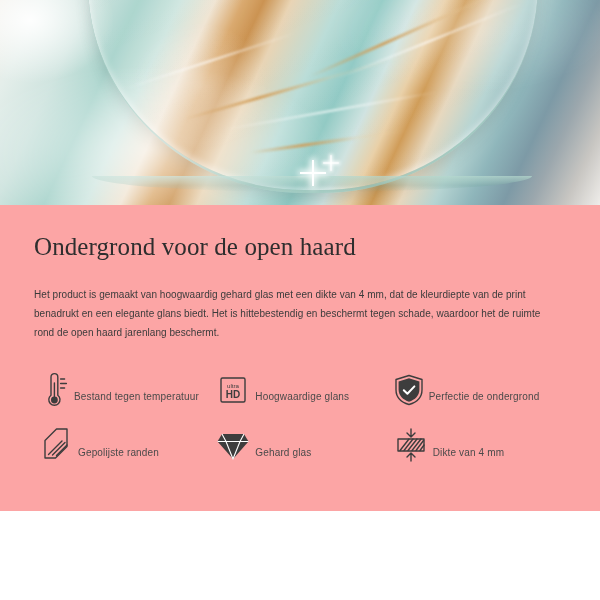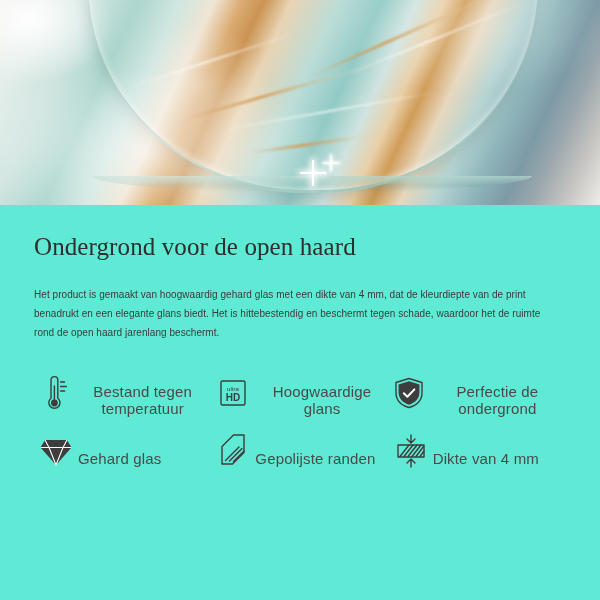--- a/index.html
+++ b/index.html
@@ -9,22 +9,22 @@
   body {
     width: 600px;
     height: 600px;
     background: #ffffff;
     font-family: "Liberation Sans", sans-serif;
     overflow: hidden;
   }
   .page {
     position: relative;
     width: 600px;
-    height: 600px;
-    background: #5eead4;
+    height: 511px;
+    background: #fca5a5;
     overflow: hidden;
   }
 
   
   .hero {
     position: relative;
     width: 600px;
     height: 205px;
     overflow: hidden;
     background: #f4f2ef;
@@ -164,21 +164,21 @@
     text-align: center;
   }
   .feature .glyph {
     height: 42px;
     display: flex;
     align-items: center;
     justify-content: center;
   }
   .feature .caption {
     margin-top: 14px;
-    font-size: 15px;
+    font-size: 10px;
     color: #4a4a4a;
     letter-spacing: 0.15px;
   }
   svg { display: block; }
   .stroke {
     fill: none;
     stroke: #3d3d3d;
     stroke-width: 1.4;
     stroke-linecap: round;
     stroke-linejoin: round;
@@ -245,35 +245,35 @@
             <path class="solid" d="M20 9.2 30.4 12.4v8.2c0 6.2-4.4 10.3-10.4 12.2-6-1.9-10.4-6-10.4-12.2v-8.2z"></path>
             <path d="M14.8 21.2l3.6 3.6 7-7.4" fill="none" stroke="#ffffff" stroke-width="2" stroke-linecap="round" stroke-linejoin="round"></path>
           </svg>
         </span>
         <span class="caption">Perfectie de ondergrond</span>
       </div>
 
       <div class="feature">
         <span class="glyph">
           <svg width="44" height="42" viewBox="0 0 44 42">
+            <path class="stroke" d="M11 33V15.5L22.5 4H33v17.5L21.5 33z"></path>
+            <path class="stroke" d="M14.5 29.5 28 16M18.5 30 31 17.5M22.5 30.5 33 20"></path>
+          </svg>
+        </span>
+        <span class="caption">Gepolijste randen</span>
+      </div>
+
+      <div class="feature">
+        <span class="glyph">
+          <svg width="44" height="42" viewBox="0 0 44 42">
             <path class="solid" d="M22 34 6.5 16.5 11 9h22l4.5 7.5z"></path>
             <path d="M6.5 16.5h31M11 9l4 7.5L22 34l7-17.5L33 9" fill="none" stroke="#ffffff" stroke-width="1.1" stroke-linejoin="round"></path>
           </svg>
         </span>
         <span class="caption">Gehard glas</span>
-      </div>
-
-      <div class="feature">
-        <span class="glyph">
-          <svg width="44" height="42" viewBox="0 0 44 42">
-            <path class="stroke" d="M11 33V15.5L22.5 4H33v17.5L21.5 33z"></path>
-            <path class="stroke" d="M14.5 29.5 28 16M18.5 30 31 17.5M22.5 30.5 33 20"></path>
-          </svg>
-        </span>
-        <span class="caption">Gepolijste randen</span>
       </div>
 
       <div class="feature">
         <span class="glyph">
           <svg width="44" height="42" viewBox="0 0 44 42">
             <path class="stroke" d="M22 4v7.5M18 8l4 4 4-4"></path>
             <rect class="stroke" x="9" y="14" width="26" height="12"></rect>
             <path class="stroke" d="M11 25.5 20 14M15 25.5 24 14M19 25.5 28 14M23 25.5 32 14M27 25.5 34.5 15.5M31 25.5 35 20"></path>
             <path class="stroke" d="M22 36v-7.5M18 32l4-4 4 4"></path>
           </svg>

